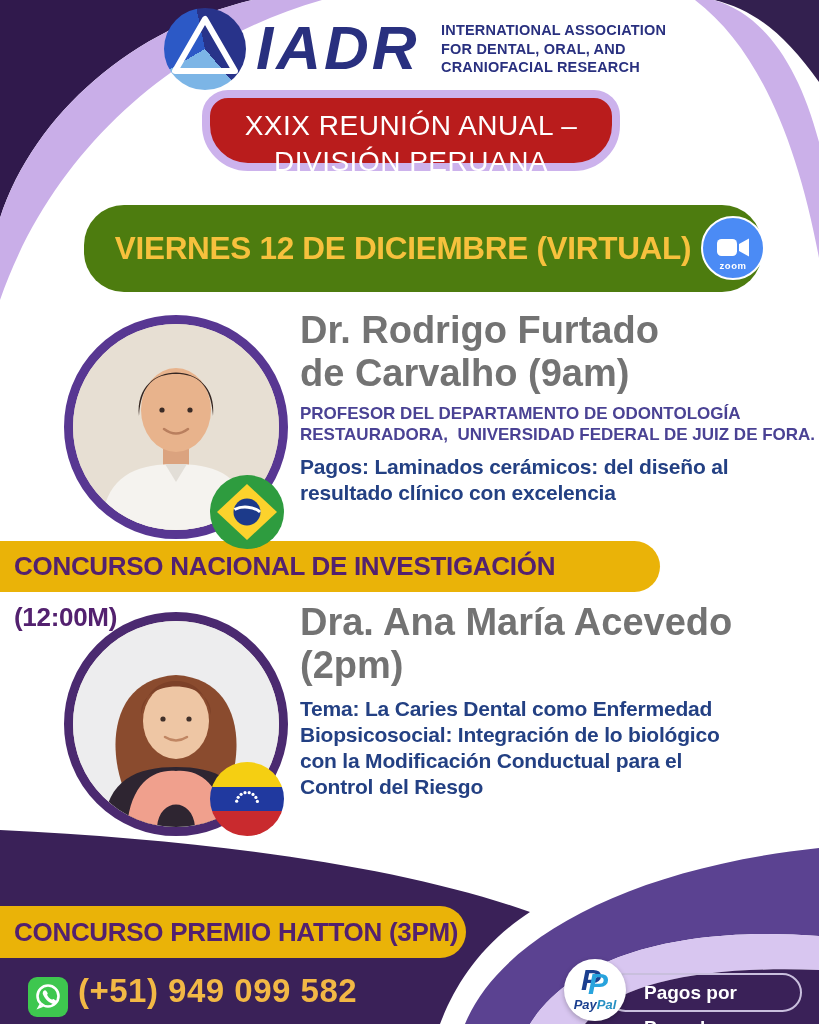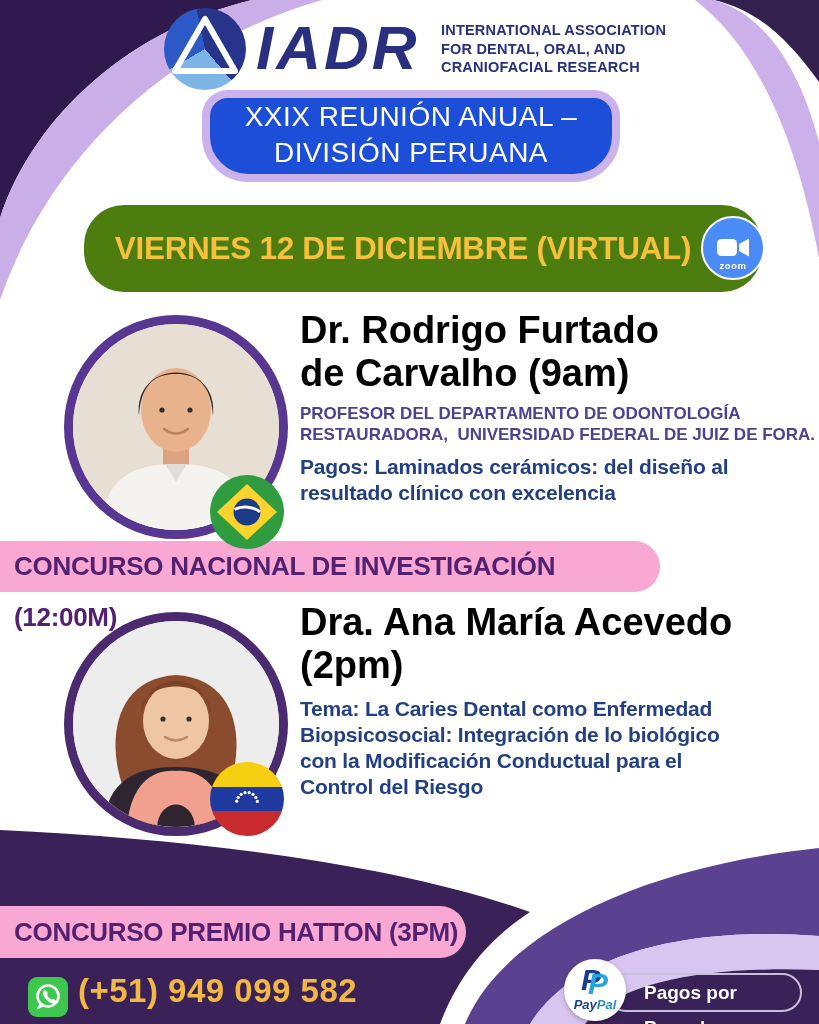--- a/index.html
+++ b/index.html
@@ -13,43 +13,43 @@
   .z1{z-index:1;}
   .pre{white-space:pre;}
 
   
   .logo-mark{left:164px;top:8px;width:82px;height:82px;border-radius:50%;
     background:conic-gradient(from -12deg,#28338a 0deg 152deg,#7cb5e6 152deg 252deg,#2c59c6 252deg 360deg);}
   .logo-tri{position:absolute;left:0;top:0;}
   .logo-word{left:256px;top:12px;font-size:62px;font-weight:700;color:#29307f;letter-spacing:3px;line-height:72px;font-style:italic;}
   .logo-tag{left:441px;top:21px;font-size:14.5px;font-weight:700;color:#29307f;line-height:18.5px;letter-spacing:0.2px;}
 
-  .event-banner{left:202px;top:90px;width:418px;height:92px;box-sizing:border-box;
-    background:#1d4ed8;border:8px solid #ccb2ec;border-radius:26px 26px 46px 46px;
-    color:#ffffff;text-align:center;font-size:28px;line-height:36px;padding-top:1px;letter-spacing:0.5px;}
+  .event-banner{left:202px;top:90px;width:418px;height:81px;box-sizing:border-box;
+    background:#b91c1c;border:8px solid #ccb2ec;border-radius:26px 26px 46px 46px;
+    color:#ffffff;text-align:center;font-size:28px;line-height:36px;padding-top:10px;letter-spacing:0.5px;}
 
   .date-banner{left:84px;top:205px;width:678px;height:87px;background:#4d7c0f;border-radius:40px;
     display:flex;align-items:center;justify-content:center;box-sizing:border-box;padding-right:40px;
     color:#f7c13d;font-weight:700;font-size:31.5px;letter-spacing:-0.3px;}
   .zoom-badge{left:701px;top:216px;width:64px;height:64px;z-index:2;}
 
   
   .photo{width:206px;height:206px;border-radius:50%;border:9px solid #583792;overflow:hidden;background:#e7dfd3;}
   .photo-1{left:64px;top:315px;}
   .photo-2{left:64px;top:612px;border-color:#4b2a70;}
   .flag{width:74px;height:74px;z-index:2;}
   .flag-1{left:210px;top:475px;}
   .flag-2{left:210px;top:762px;}
   .stext-1{left:300px;top:309px;}
   .stext-2{left:300px;top:601px;}
-  .sp-name{font-size:38px;line-height:43px;font-weight:700;color:#000000;}
+  .sp-name{font-size:38px;line-height:43px;font-weight:700;color:#737373;}
   .sp-cred{margin-top:9px;font-size:17px;line-height:20.5px;font-weight:700;color:#4a4294;}
   .sp-topic{margin-top:9px;font-size:21px;line-height:26px;font-weight:700;color:#234083;letter-spacing:-0.2px;}
 
-  .contest{left:0;background:#f9a8d4;border-radius:0 26px 26px 0;color:#53216f;font-weight:700;
+  .contest{left:0;background:#eab308;border-radius:0 26px 26px 0;color:#53216f;font-weight:700;
     font-size:26px;letter-spacing:-0.3px;padding-left:14px;box-sizing:border-box;}
   .contest-1{top:541px;width:660px;height:51px;line-height:51px;}
   .contest-2{top:906px;width:466px;height:52px;line-height:52px;}
 
   
   .insc-pill{left:36px;top:926px;width:164px;height:38px;box-sizing:border-box;border:2px solid #c7983d;
     border-radius:20px;color:#f2b845;font-weight:700;font-size:19px;text-align:center;line-height:35px;letter-spacing:0.3px;}
   .wa-icon{left:28px;top:977px;width:40px;height:40px;}
   .phone{left:78px;top:972px;font-size:33px;font-weight:700;color:#f2b845;letter-spacing:0.5px;}
   .pp-circle{left:564px;top:959px;width:62px;height:62px;background:#fff;border-radius:50%;z-index:3;

